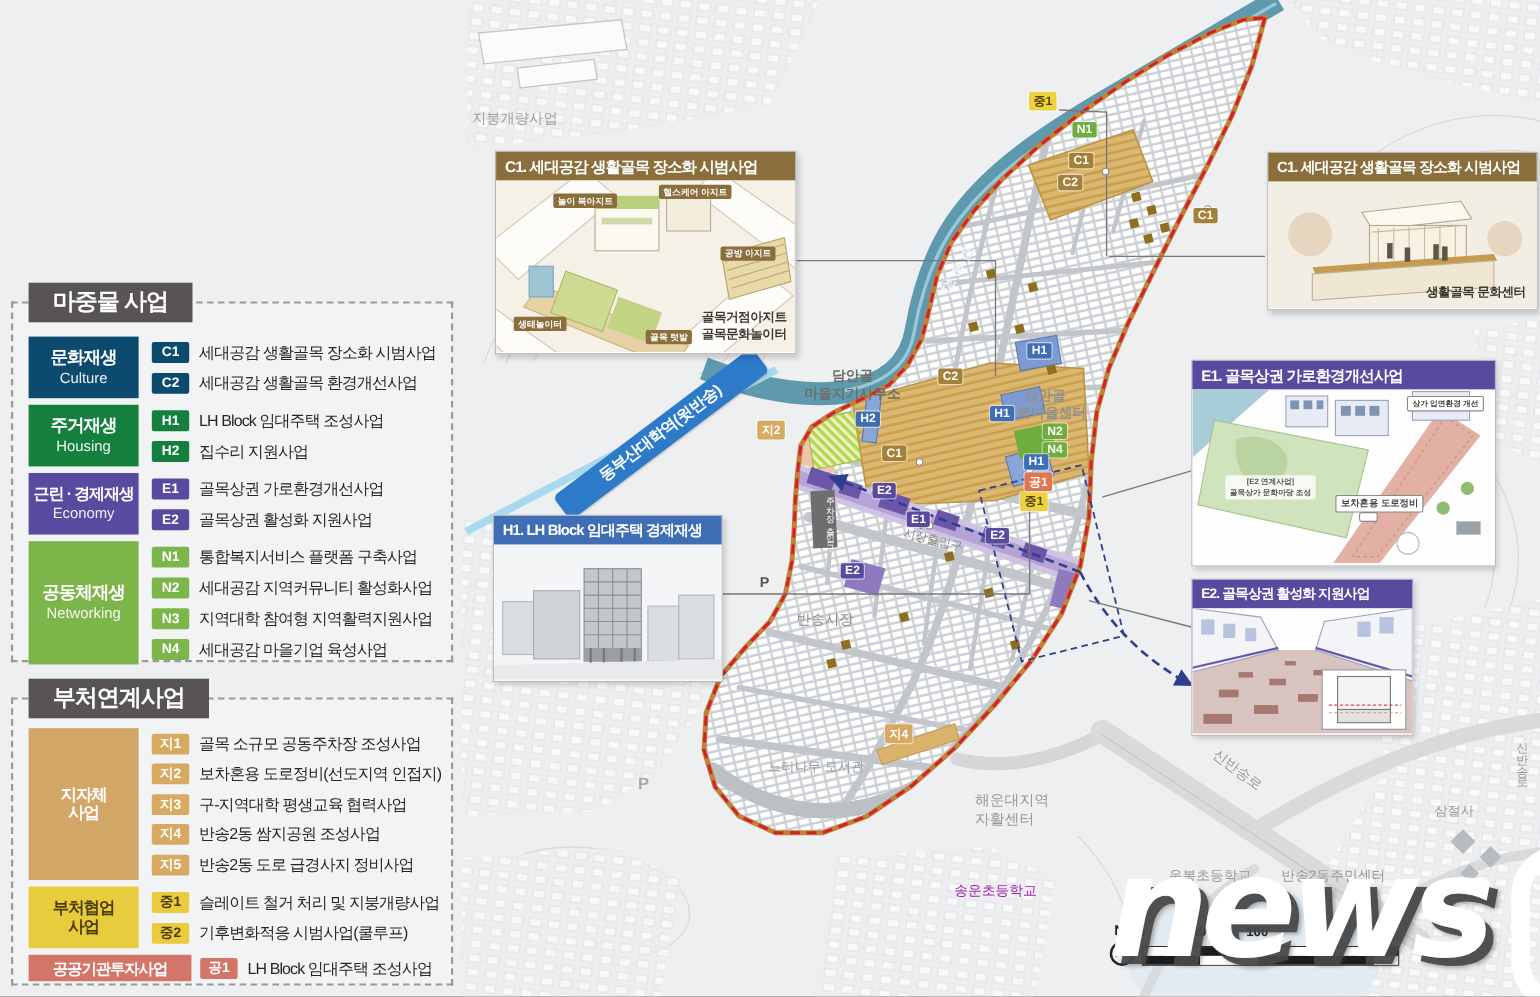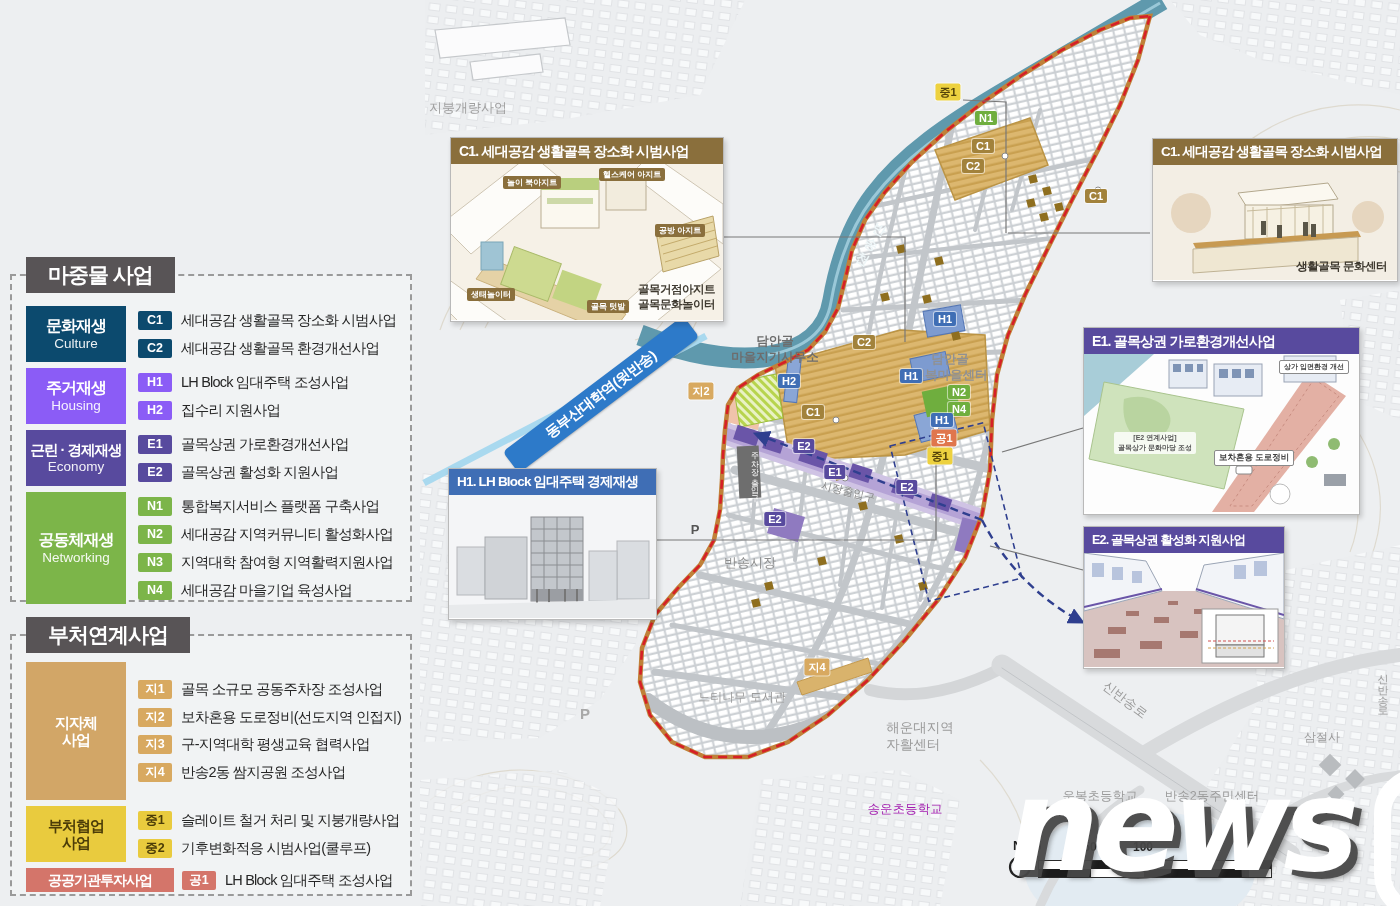--- a/index.html
+++ b/index.html
@@ -24,21 +24,21 @@
   .catrow{display:flex;margin:0 0 6px 14px;}
   .catbox{width:100px;min-height:52px;display:flex;flex-direction:column;justify-content:center;align-items:center;
     color:#fff;flex:0 0 100px;}
   .catname{font-weight:bold;font-size:16px;letter-spacing:-1px;white-space:pre-line;text-align:center;line-height:1.15;}
   .caten{font-size:13.5px;opacity:.92;margin-top:1px;}
   .items{display:flex;flex-direction:column;justify-content:center;margin-left:12px;}
   .item{display:flex;align-items:center;height:28px;}
   .chip{display:inline-block;min-width:28px;padding:0 3px;height:19px;line-height:19px;text-align:center;
     color:#fff;font-weight:bold;font-size:12.5px;border-radius:2px;margin-right:9px;flex:0 0 auto;}
   .itext{font-size:14.5px;color:#262626;letter-spacing:-0.8px;white-space:nowrap;}
-  .c-cult{background:#0c4a6e;} .c-hous{background:#8b5cf6;} .c-econ{background:#584a9e;} .c-netw{background:#7cb549;}
+  .c-cult{background:#0c4a6e;} .c-hous{background:#15803d;} .c-econ{background:#584a9e;} .c-netw{background:#7cb549;}
   .c-jija{background:#d2a667;} .c-bucheo{background:#e9cb3e;color:#4c3d08;} .c-gong{background:#d4756a;}
   .chip-g{background:#e9cb3e;color:#4c3d08;} .chip-j{background:#d8a960;text-align:center;} .chip-o{background:#d4756a;}
 
   
   .ml{position:absolute;z-index:12;transform:translate(-50%,-50%);white-space:pre-line;text-align:center;line-height:1.25;}
   .mk{position:absolute;z-index:14;transform:translate(-50%,-50%);padding:1px 4px;font-size:11px;font-weight:bold;
     color:#fff;border-radius:2px;box-shadow:0 0 0 1px rgba(255,255,255,.55);white-space:nowrap;}
   .mk-c{background:#a2823b;} .mk-h{background:#3f6eb5;} .mk-e{background:#584a9e;} .mk-n{background:#6fae3e;}
   .mk-j{background:#d8a960;} .mk-g{background:#edd13f;color:#54440a;} .mk-o{background:#e0764d;}
 
@@ -365,20 +365,24 @@
             <span class="chip chip-j">지2</span>
             <span class="itext">보차혼용 도로정비(선도지역 인접지)</span>
           </div>
         <div class="item" style="height:27.5px">
             <span class="chip chip-j">지3</span>
             <span class="itext">구-지역대학 평생교육 협력사업</span>
           </div>
         <div class="item" style="height:27.5px">
             <span class="chip chip-j">지4</span>
             <span class="itext">반송2동 쌈지공원 조성사업</span>
+          </div>
+        <div class="item" style="height:27.5px">
+            <span class="chip chip-j">지5</span>
+            <span class="itext">반송2동 도로 급경사지 정비사업</span>
           </div>
       </div>
     </div>
     <div class="catrow">
       <div class="catbox c-bucheo" style="min-height:52px">
         <div class="catname" style="font-size:15px">부처협업
 사업</div>
       </div>
       <div class="items">
         <div class="item">

